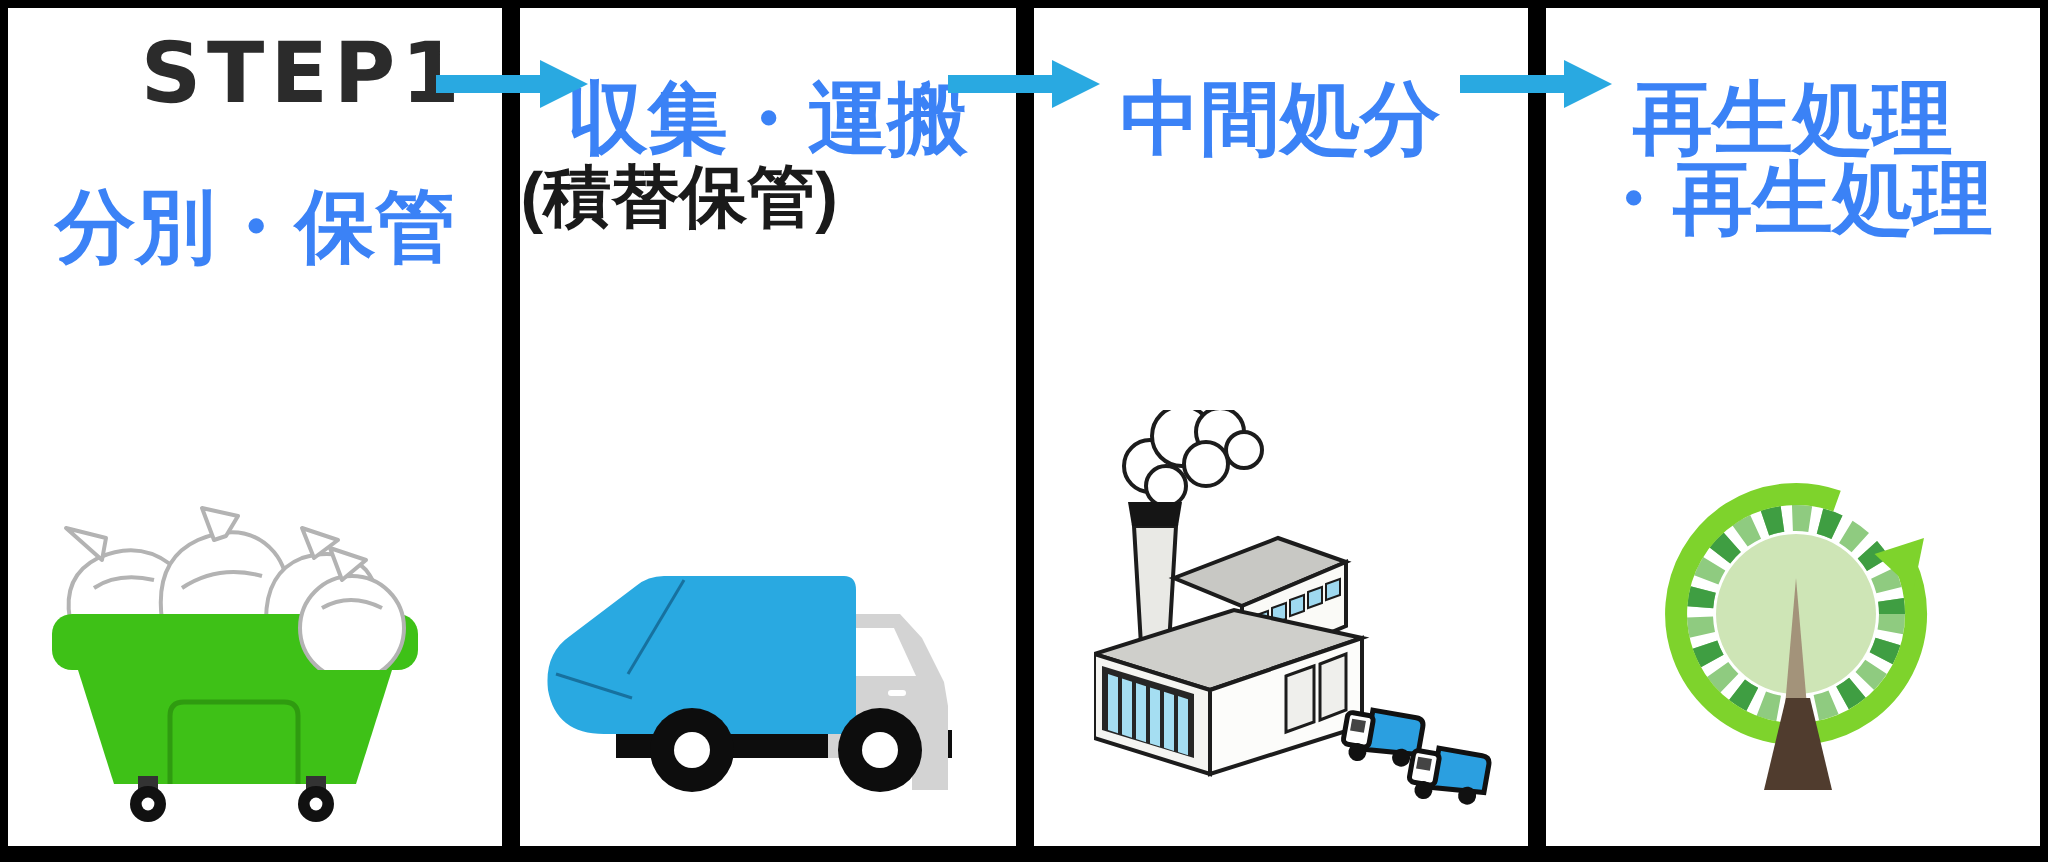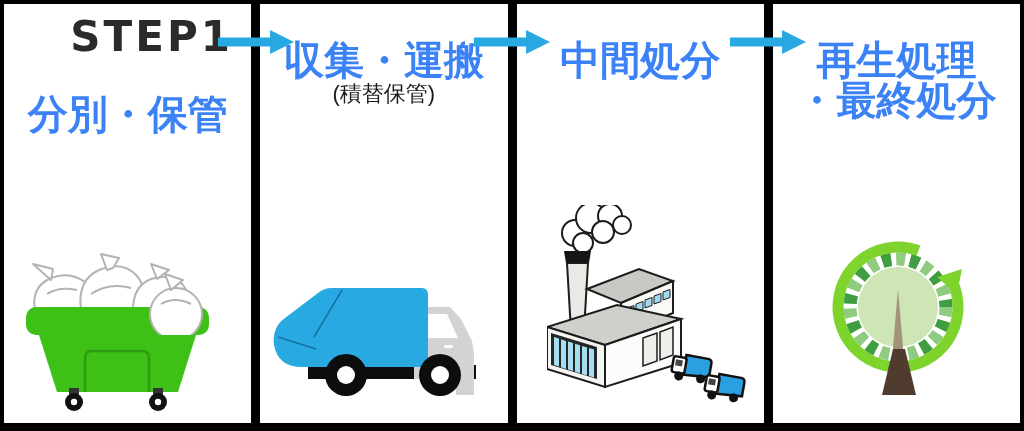--- a/index.html
+++ b/index.html
@@ -39,23 +39,23 @@
     font-size:40px;
     line-height:1.0;
     color:#3b82f6;
     white-space:nowrap;
   }
   .jp-title .line2{
     display:block;
     font-size:40px;
   }
   .jp-sub{
-    text-align:center;
-    font-weight:400;
-    font-size:22px;
+    text-align:left;
+    font-weight:700;
+    font-size:34px;
     line-height:1.05;
     margin-top:2px;
     color:#1a1a1a;
     white-space:nowrap;
   }
   .illo{position:absolute;}
   .illo-bin{left:21px;bottom:11px;}
   .illo-truck{left:10px;bottom:22px;}
   .illo-factory{left:30px;bottom:18px;}
   .illo-tree{left:52px;bottom:26px;}
@@ -174,21 +174,21 @@
         <rect x="2.5" y="8" width="7" height="6" fill="#444444"></rect>
         <circle cx="8" cy="24" r="4.5" fill="#111111"></circle>
         <circle cx="30" cy="23" r="4.5" fill="#111111"></circle>
       </g>
     </svg>
   </div>
 
   <div class="panel">
     <div class="jp-title">
       <span>再生処理</span>
-      <span class="line2">・最終処分</span>
+      <span class="line2">・再生処理</span>
     </div>
     <svg class="illo illo-tree" width="150" height="160" viewBox="0 0 150 160">
       <circle cx="73" cy="70" r="40" fill="#CEE5B6"></circle>
       <circle cx="73" cy="70" r="48" fill="none" stroke="#8FCB80" stroke-width="13" stroke-dasharray="9 5"></circle>
       <circle cx="73" cy="70" r="48" fill="none" stroke="#3F9E42" stroke-width="13" stroke-dasharray="9 19" stroke-dashoffset="-14"></circle>
       <path d="M127.4,44.6 A60,60 0 1 1 93.5,13.6" fill="none" stroke="#7ED32C" stroke-width="11"></path>
       <polygon points="-9,-13 14,0 -9,13" fill="#7ED32C" transform="translate(127.4,44.6) rotate(72)"></polygon>
       <polygon points="67,122 73,52 79,122" fill="#A3937A"></polygon>
       <polygon points="57,158 68,112 80,112 91,158" fill="#503C2E"></polygon>
     </svg>

